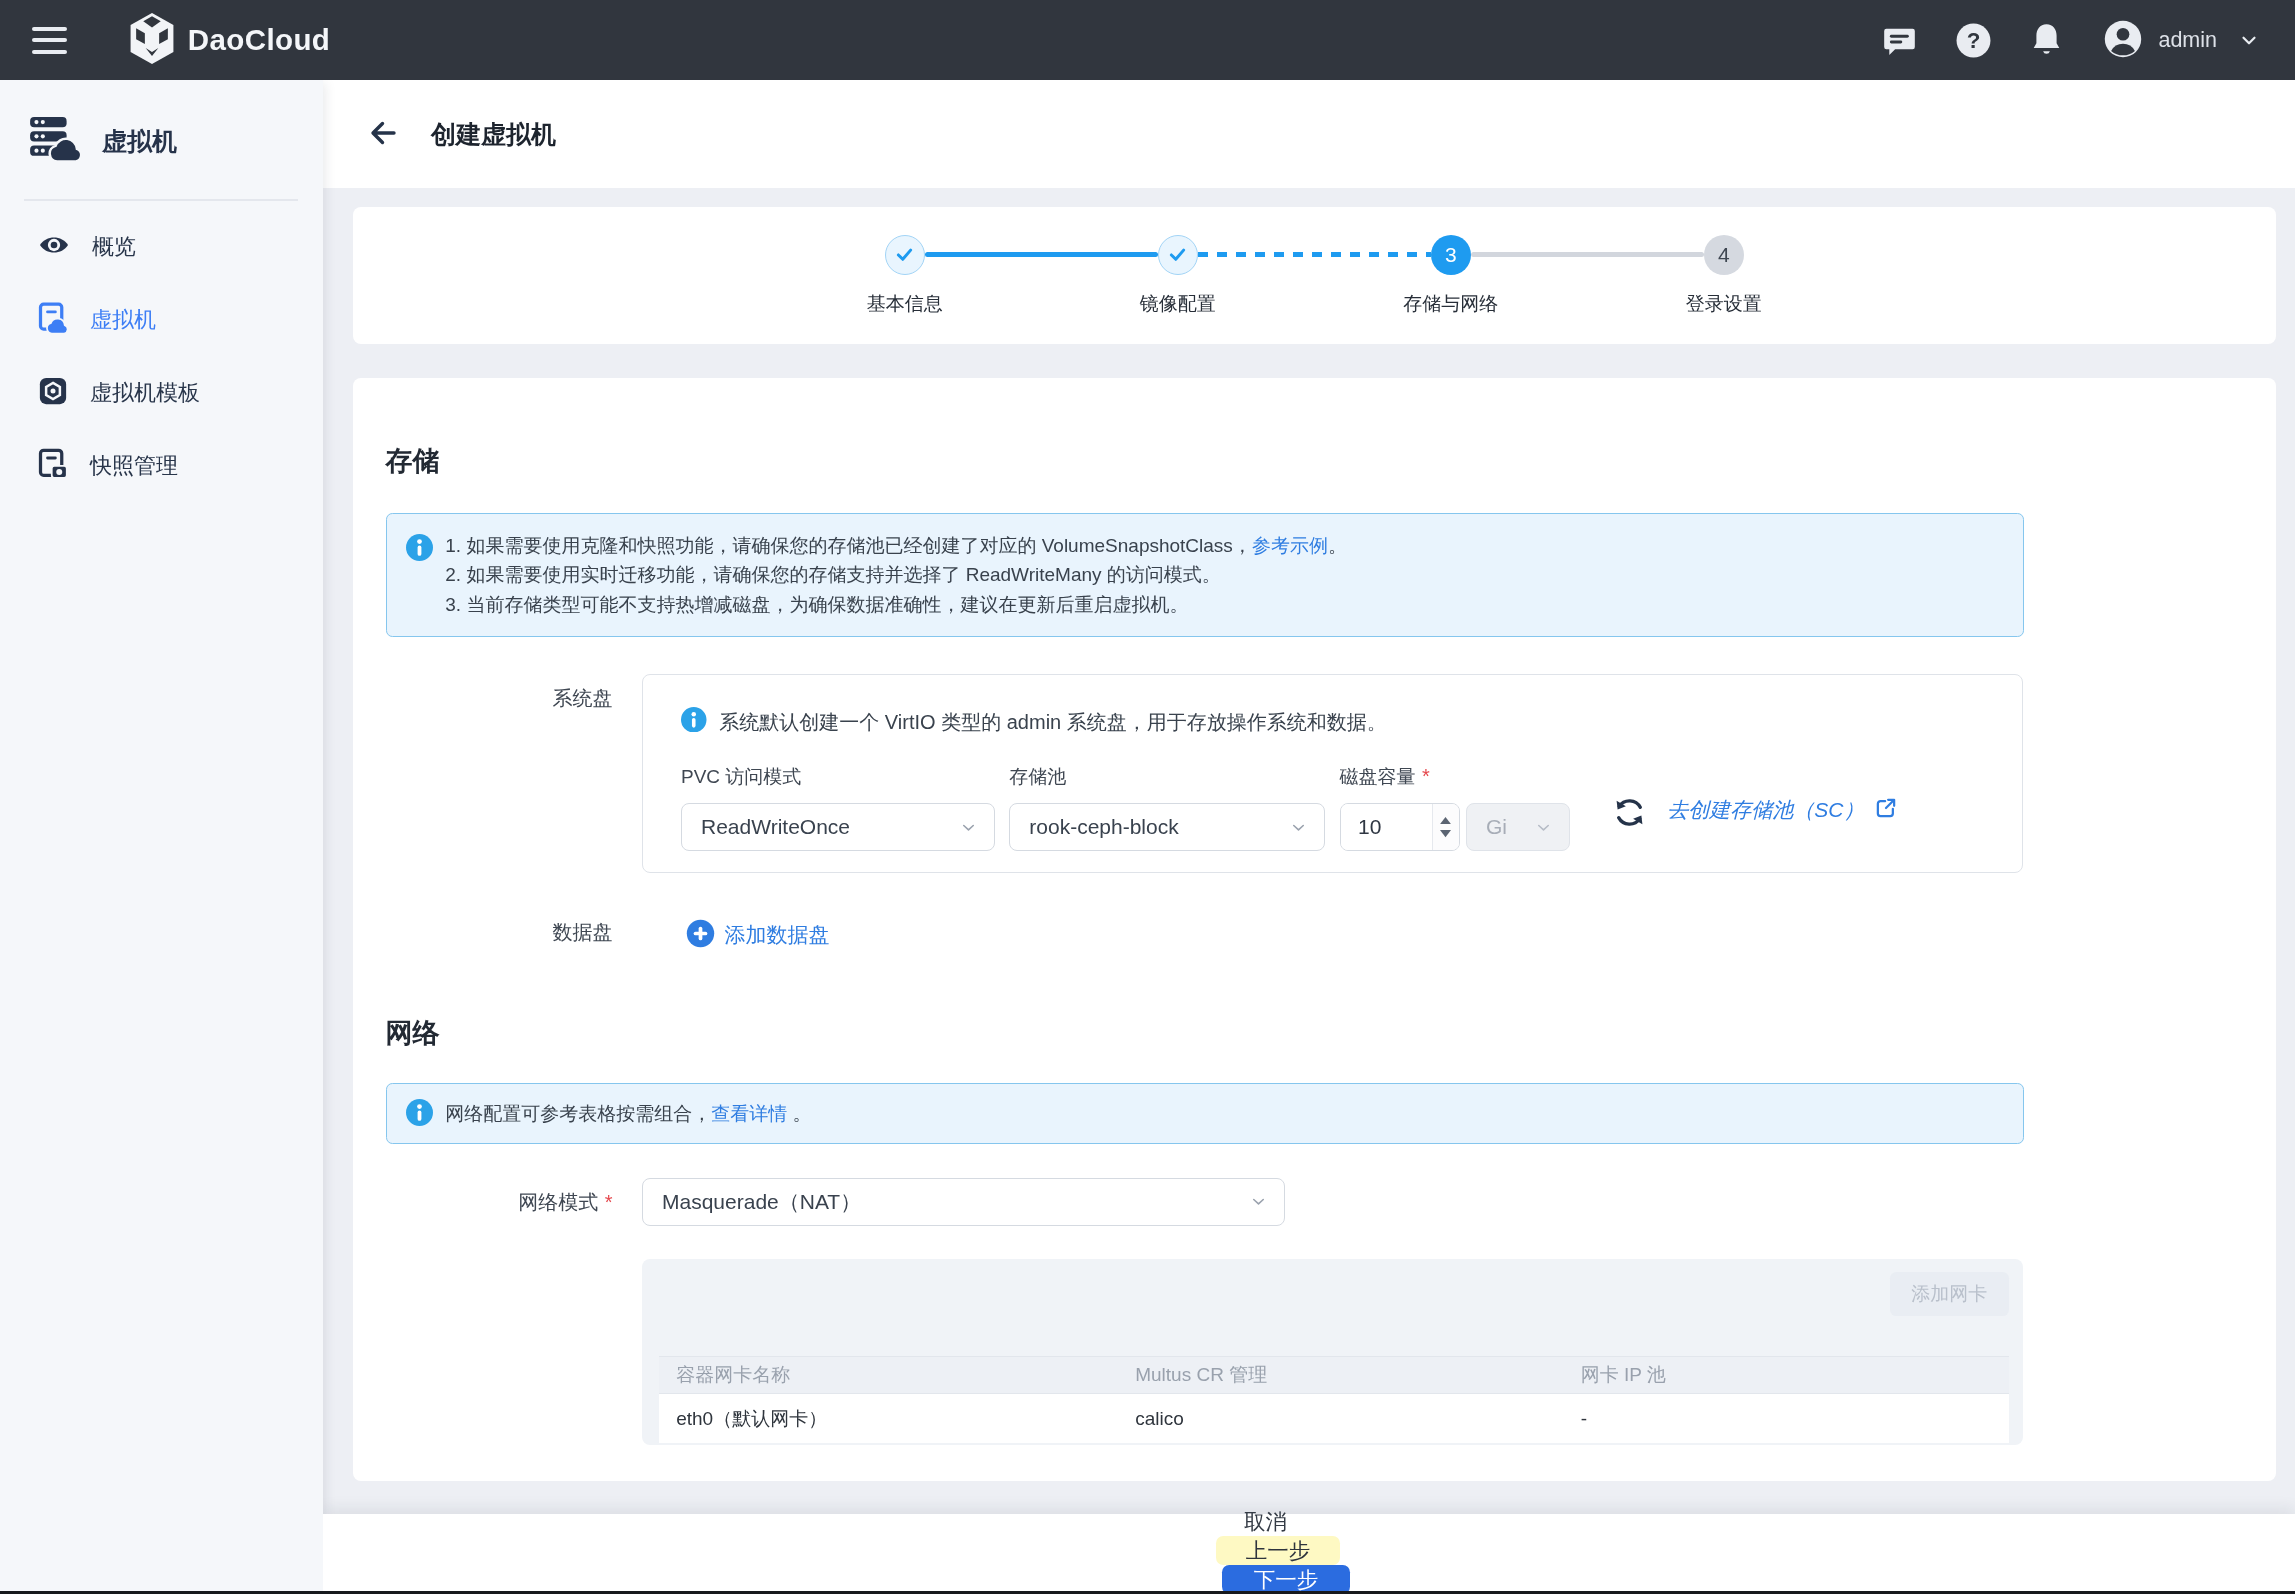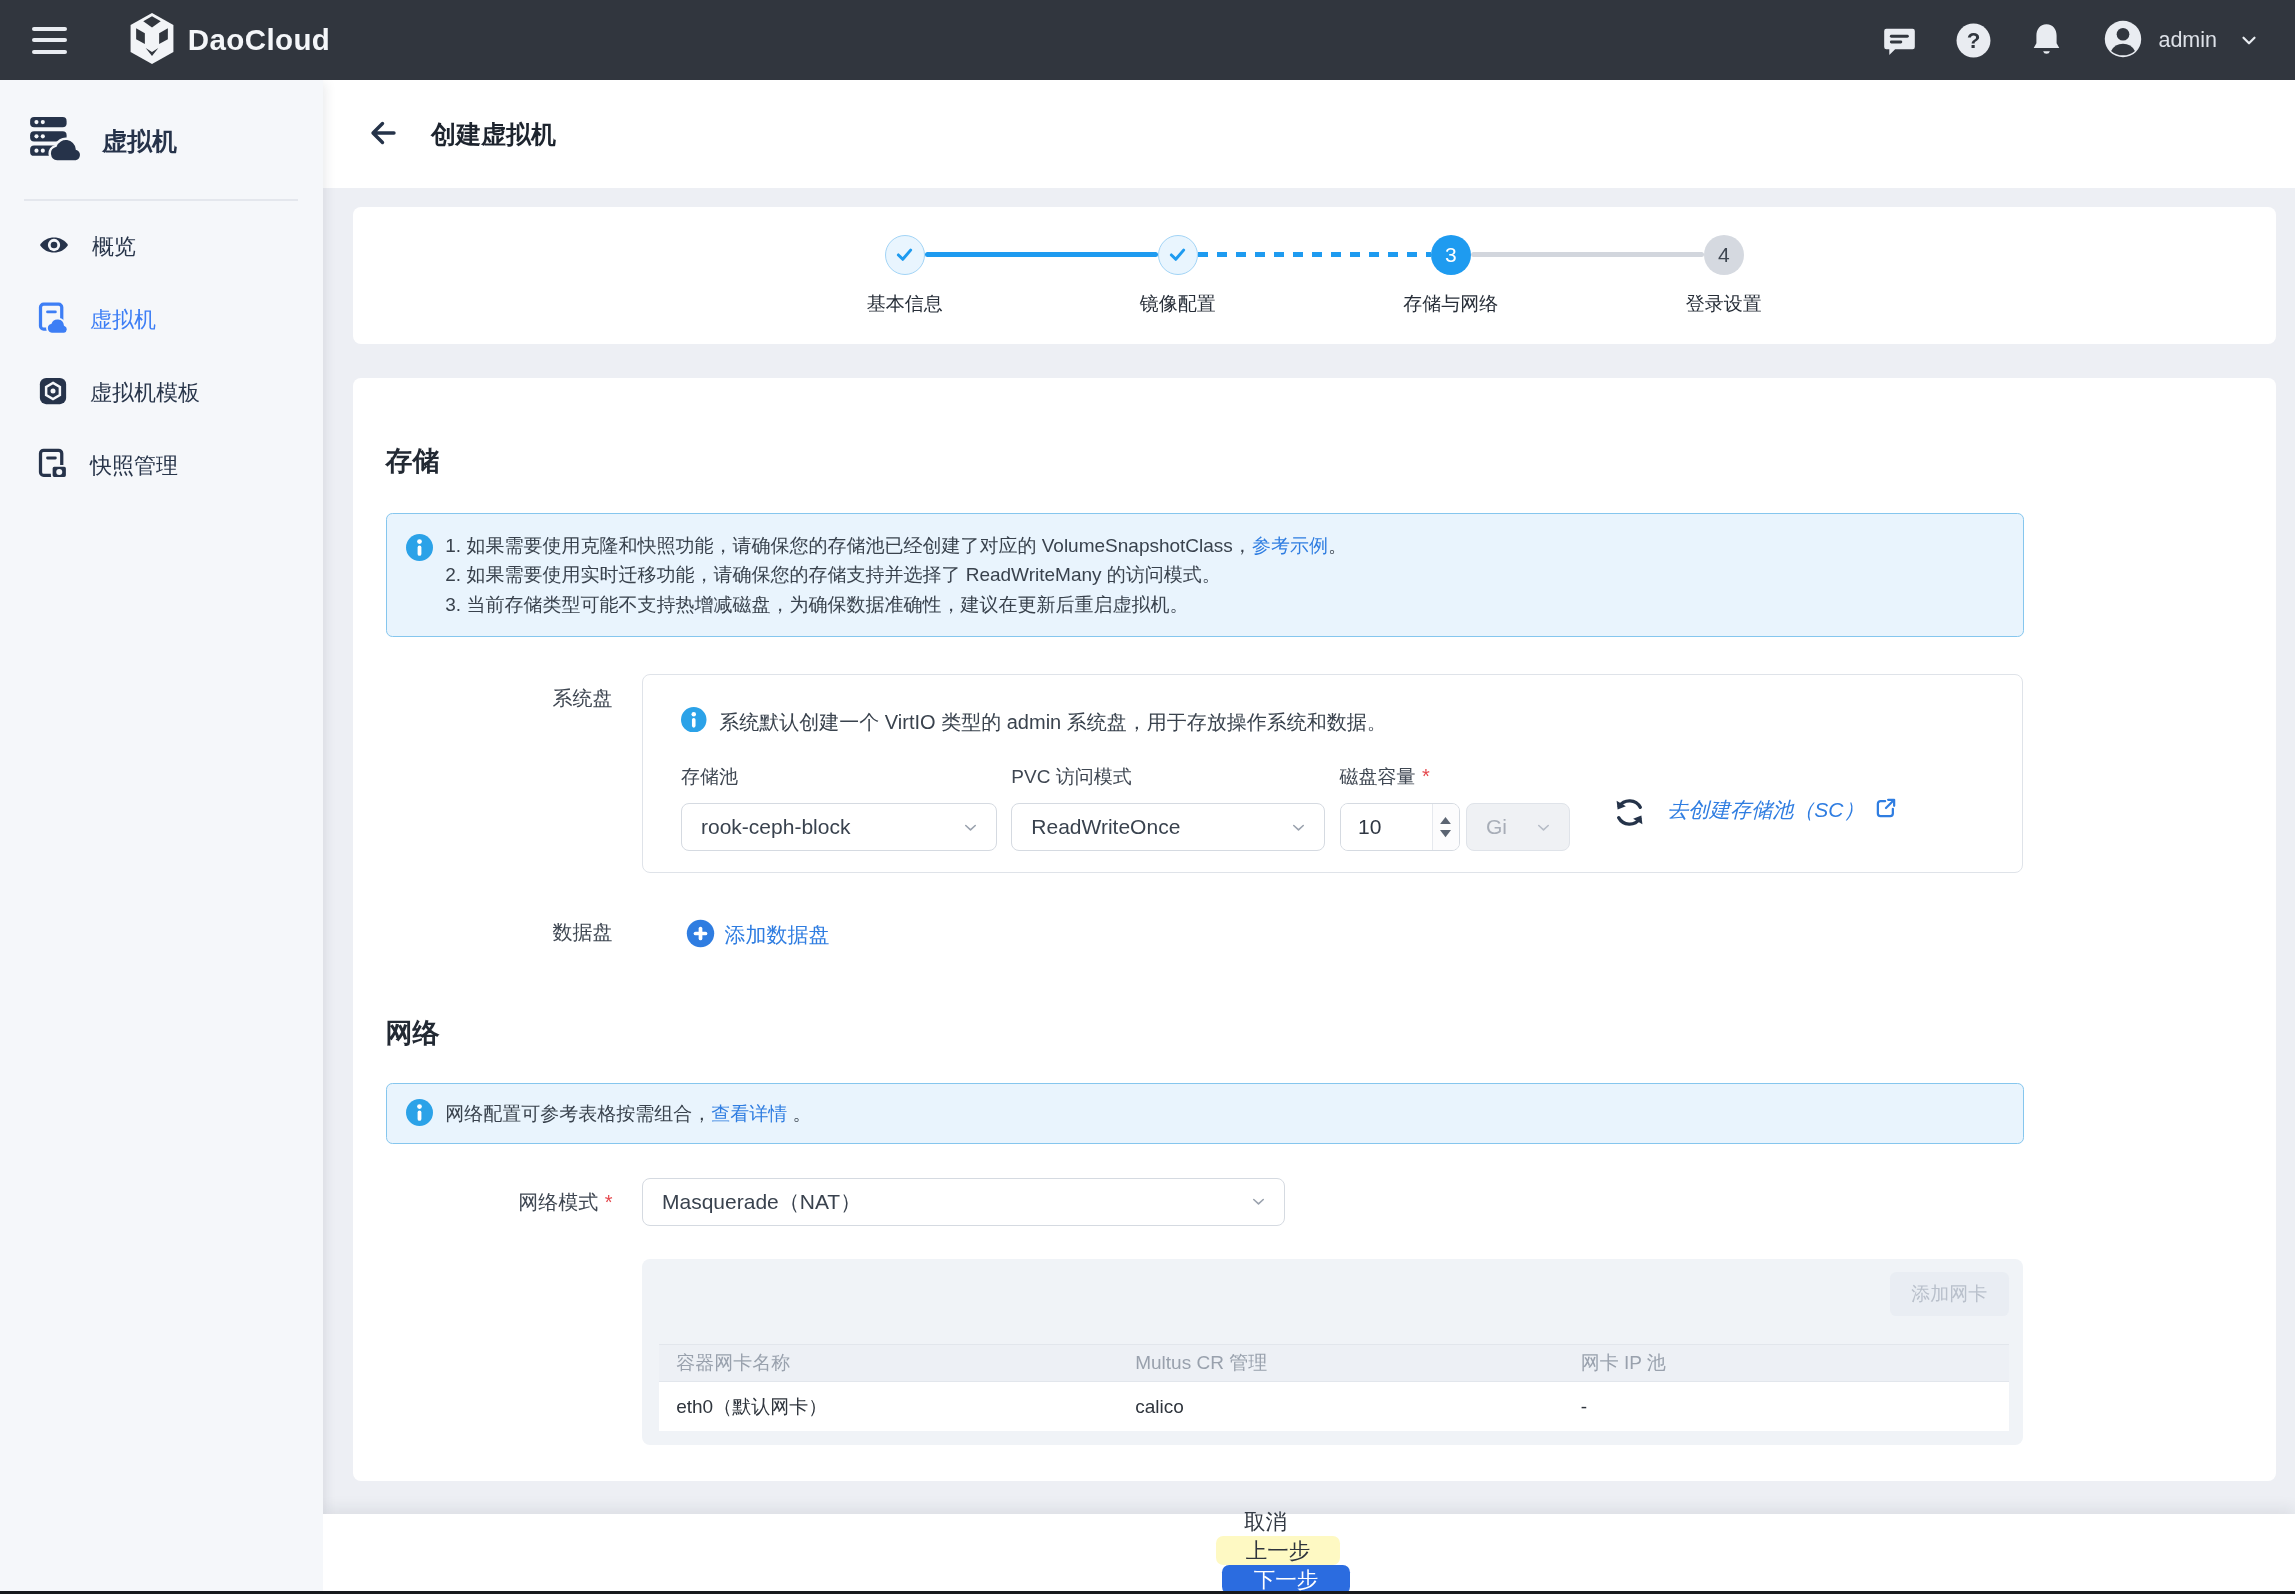--- a/index.html
+++ b/index.html
@@ -83,21 +83,21 @@
 
   .datadisk-field { display:flex; align-items:center; padding-top:6.4px; cursor:pointer; }
   .add-link { font-size:21px; margin-left:9.6px; }
 
   .net-heading { margin-top:64px; }
   .notice-single { align-items:center; }
   .sel-mode { width:643px; }
   .nic-panel { width:1381px; height:186px; background:#f0f3f7; border-radius:8px; margin-top:33px; padding:13.5px 14.3px 0 16.7px; }
   .nic-toolbar { display:flex; justify-content:flex-end; }
   .btn-disabled { height:44px; padding:0 21.5px; background:#e9edf3; border:none; border-radius:6.4px; font-size:19px; color:#b9c0cb; font-family:inherit; }
-  .nic-table { width:100%; border-collapse:collapse; margin-top:28px; table-layout:fixed; }
+  .nic-table { width:100%; border-collapse:collapse; margin-top:40px; table-layout:fixed; }
   .nic-table th { height:37px; background:#edf0f5; font-size:19px; font-weight:normal; color:#99a1ad; text-align:left; padding-left:17.5px; border-top:1.6px solid #e2e6ec; border-bottom:1.6px solid #e2e6ec; }
   .nic-table td { height:49px; background:#fff; font-size:19px; color:#2f353d; padding-left:17.5px; }
   .col1{width:34%;} .col2{width:33%;} .col3{width:33%;}
 
   
   .footer { position:absolute; left:0; right:0; bottom:0; height:80px; background:#fff; box-shadow:0 -6.4px 14.3px rgba(31,41,55,.08); display:flex; align-items:center; justify-content:flex-end; padding-right:46px; z-index:6;flex-direction:column; }
   .btn-text { background:none; border:none; font-size:21.5px; color:#343b45; margin-right:41px; font-family:inherit; cursor:pointer; }
   .btn-prev { height:43px; padding:0 29.5px; background:#fef9c3; border:none; border-radius:7.2px; font-size:21.5px; color:#2e343d; margin-right:16px; font-family:inherit; cursor:pointer; }
   .btn-next { height:43px; padding:0 32px; background:#2b6ce0; border:none; border-radius:7.2px; font-size:21.5px; color:#fff; font-family:inherit; cursor:pointer; }
   .bottom-edge { position:absolute; left:0; right:0; bottom:0; height:3.2px; background:#17191d; z-index:10; }
@@ -295,32 +295,32 @@
                     <svg width="25.5" height="25.5" viewBox="0 0 34 34">
                         <circle cx="17" cy="17" r="17" fill="#2ba2e8"></circle>
                         <circle cx="17" cy="9.5" r="3" fill="#fff"></circle>
                         <rect x="14.6" y="14.5" width="4.8" height="13" rx="2.4" fill="#fff"></rect>
                       </svg>
                   </span>
                   <span>系统默认创建一个 VirtIO 类型的 admin 系统盘，用于存放操作系统和数据。</span>
                 </div>
                 <div class="fields">
                   <div class="fg">
-                    <div class="fg-label">存储池</div>
-                    <div class="select sel-pool">
-                      <span class="val">rook-ceph-block</span>
+                    <div class="fg-label">PVC 访问模式</div>
+                    <div class="select sel-access">
+                      <span class="val">ReadWriteOnce</span>
                       <svg width="19" height="19" viewBox="0 0 24 24">
                           <polyline points="6,9.5 12,15 18,9.5" fill="none" stroke="#9aa2ae" stroke-width="2" stroke-linecap="round" stroke-linejoin="round"></polyline>
                         </svg>
                     </div>
                   </div>
                   <div class="fg">
-                    <div class="fg-label">PVC 访问模式</div>
-                    <div class="select sel-access">
-                      <span class="val">ReadWriteOnce</span>
+                    <div class="fg-label">存储池</div>
+                    <div class="select sel-pool">
+                      <span class="val">rook-ceph-block</span>
                       <svg width="19" height="19" viewBox="0 0 24 24">
                           <polyline points="6,9.5 12,15 18,9.5" fill="none" stroke="#9aa2ae" stroke-width="2" stroke-linecap="round" stroke-linejoin="round"></polyline>
                         </svg>
                     </div>
                   </div>
                   <div class="fg">
                     <div class="fg-label"><span>磁盘容量</span><span class="req">*</span></div>
                     <div class="control-row">
                       <div class="num-wrap">
                         <input value="10" style="">

